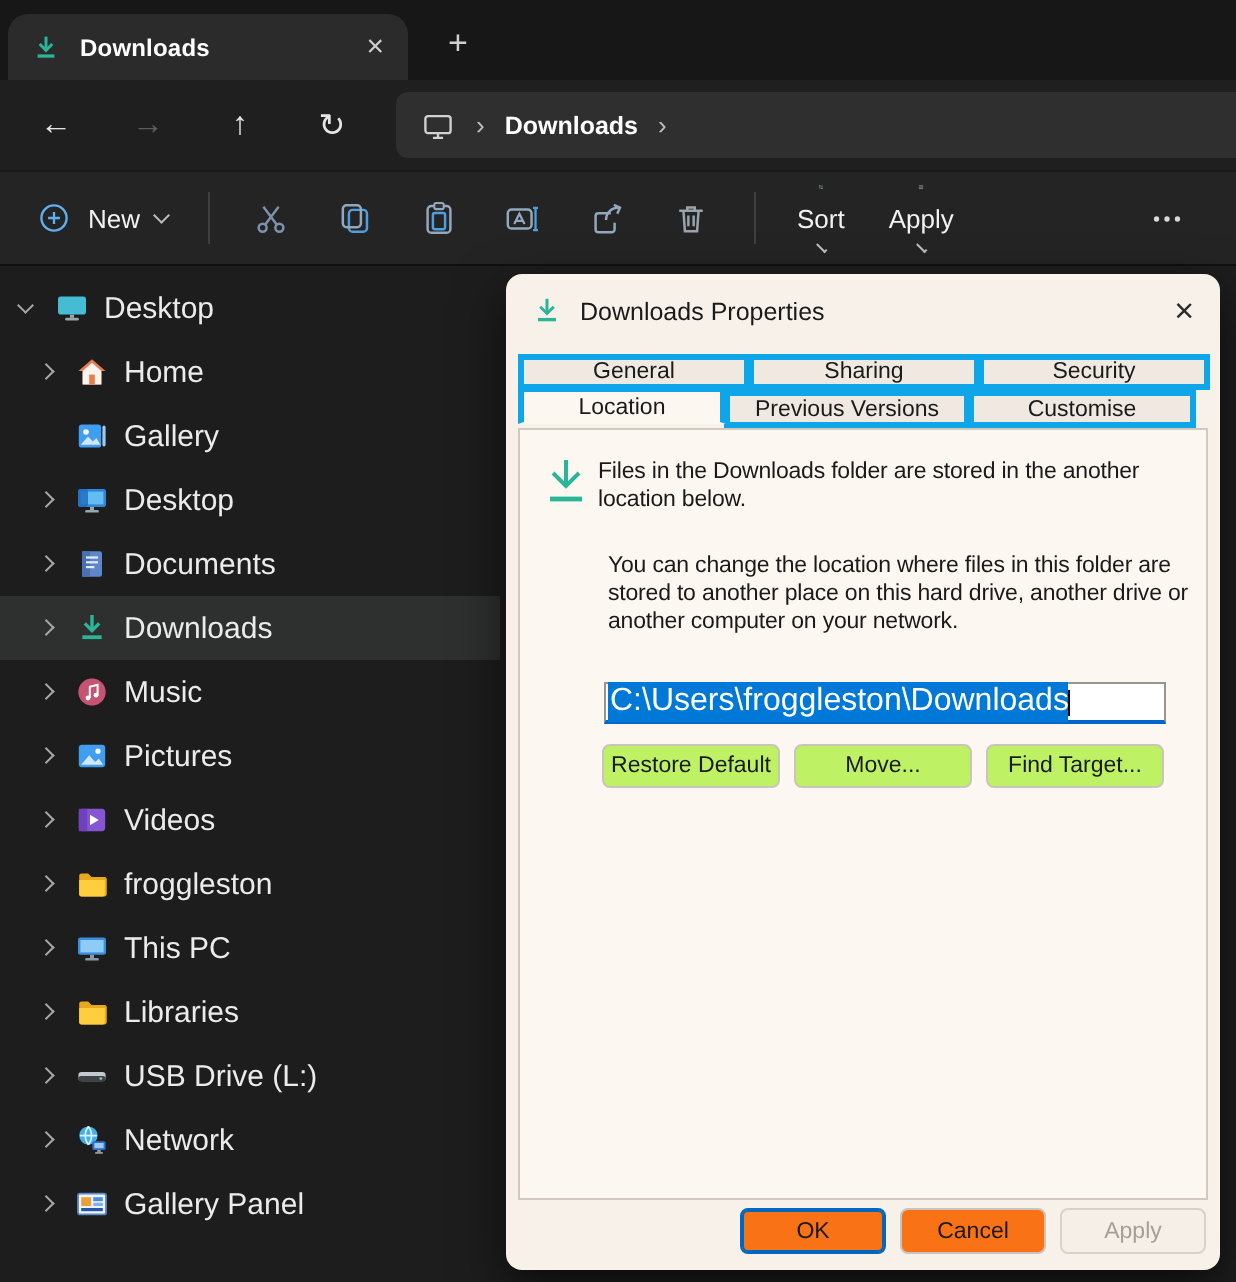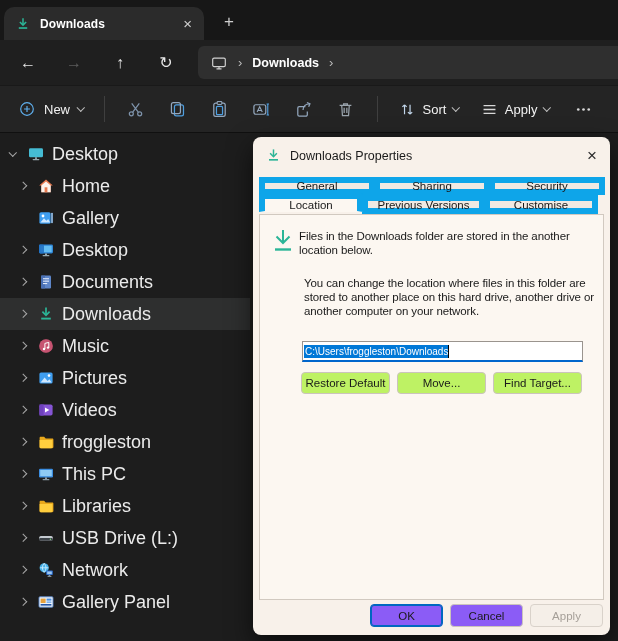--- a/index.html
+++ b/index.html
@@ -25,72 +25,72 @@
              display:flex; align-items:center; padding:0 12px; gap:10px; }
   .addr-text { color:#ffffff; font-size:12.5px; font-weight:700; }
   .addr-chev { color:#bdbdbd; font-size:13px; }
 
   
   .toolbar { height:48px; background:#242424; border-top:1px solid #191919; border-bottom:1px solid #101010;
              display:flex; align-items:center; padding:0 8px; }
   .tb-new { display:flex; align-items:center; gap:8px; padding:0 10px; height:34px; color:#f2f2f2; font-size:13px; border-radius:4px; }
   .tb-sep { width:1px; height:26px; background:#3f3f3f; margin:0 10px; }
   .tb-icon { width:42px; height:34px; display:flex; align-items:center; justify-content:center; border-radius:4px; }
-  .tb-group { display:flex; align-items:center; gap:7px; padding:0 11px; height:34px; color:#f2f2f2; font-size:13px; border-radius:4px; }
+  .tb-group { display:flex; align-items:center; gap:7px; padding:0 11px; height:34px; color:#f2f2f2; font-size:13px; border-radius:4px;flex-direction:column; }
   .tb-more { margin-left:auto; margin-right:6px; }
 
   .chev { display:inline-block; width:5.5px; height:5.5px; border-right:1.3px solid #bdbdbd; border-bottom:1.3px solid #bdbdbd; }
   .chev.d { transform:rotate(45deg) translate(-1px,-1px); }
   .chev.r { transform:rotate(-45deg); }
 
   
   .main { position:relative; height:508px; background:#1d1d1d; }
   .sidebar { position:absolute; left:0; top:0; bottom:0; width:250px; padding-top:5px; }
-  .sb-row { height:32px; display:flex; align-items:center; color:#ebebeb; font-size:18px; }
+  .sb-row { height:32px; display:flex; align-items:center; color:#ebebeb; font-size:15px; }
   .sb-row.selected { background:#2e2f2f; }
   .sb-chev { width:14px; display:flex; justify-content:center; align-items:center; }
   .sb-chev.top { margin-left:6px; }
   .sb-chev.child { margin-left:16px; }
   .sb-chev .chev { border-color:#a6a6a6; }
   .sb-ic { width:16px; height:16px; margin-left:8px; display:flex; align-items:center; justify-content:center; }
   .sb-label { margin-left:8px; white-space:nowrap; }
 
   
   .dialog { position:absolute; left:253px; top:4px; width:357px; height:498px; background:#f8f1ea;
             border-radius:8px; box-shadow:0 10px 26px rgba(0,0,0,.6); color:#1a1a1a; }
   .dlg-title { display:flex; align-items:center; height:37px; padding:0 13px; gap:9px; }
   .dlg-title-text { font-size:12.5px; color:#1a1a1a; }
   .dlg-close { margin-left:auto; font-size:17px; color:#2b2b2b; line-height:1; }
 
   .tabs { position:absolute; left:6px; top:40px; width:345px; }
   .tabrow { display:flex; }
-  .dtab { height:18px; background:#f0e9e2; border:6px solid #0ea5e9; margin-right:-1px;
+  .dtab { height:18px; background:#f0e9e2; border:3px solid #0ea5e9; margin-right:-1px;
           display:flex; align-items:center; justify-content:center; font-size:11.5px; color:#1a1a1a; }
   .row1 .dtab { flex:1 1 0; }
   .dtab.active { background:#fcf7f1; height:22px; margin-top:-2px; border-bottom:1px solid #fcf7f1;
                  position:relative; z-index:3; border-radius:2px 2px 0 0; }
   .row2 { position:relative; z-index:2; }
   .row2 .dtab { height:19px; }
   .w-loc { width:104px; } .w-prev { width:123px; } .w-cust { width:114px; }
 
   .panel { position:absolute; left:6px; top:77px; width:345px; height:386px; background:#fcf7f1;
            border:1px solid #d1c9c0; z-index:1; font-size:11.5px; }
   .dl-big { position:absolute; left:11px; top:13px; }
   .p1 { position:absolute; left:39px; top:14px; width:302px; line-height:14px; letter-spacing:-.1px; }
   .p2 { position:absolute; left:44px; top:61px; width:302px; line-height:14px; letter-spacing:-.1px; }
   .path { position:absolute; left:42px; top:126px; width:281px; height:21px; background:#ffffff;
           border:1px solid #9a948e; border-bottom:2px solid #0066cc; display:flex; align-items:center;
-          padding:0 1px; font-size:10px; }
+          padding:0 1px; font-size:16px; }
   .path .sel { background:#0078d7; color:#ffffff; padding:1px 0 1px 1px; white-space:nowrap; }
   .caret { width:1px; height:13px; background:#000; }
   .panel-btns { position:absolute; left:41px; top:157px; display:flex; gap:7px; }
   .pbtn { width:89px; height:22px; background:#bef264; border:1px solid #cbc4bc; border-radius:4px;
           display:flex; align-items:center; justify-content:center; font-size:11.5px; color:#1a1a1a; }
   .footer { position:absolute; right:7px; bottom:8px; display:flex; gap:7px; }
-  .fbtn { width:73px; height:23px; background:#8b5cf6; border:1px solid #cbc4bc; border-radius:4px;
+  .fbtn { width:73px; height:23px; background:#f97316; border:1px solid #cbc4bc; border-radius:4px;
           display:flex; align-items:center; justify-content:center; font-size:11.5px; color:#1a1a1a; }
   .fbtn.primary { border:1px solid #0067c0; box-shadow:inset 0 0 0 1px #0067c0; }
   .fbtn.disabled { color:#a59f98; background:#f5efe8; border-color:#d9d2ca; }
 
   svg { display:block; }
 </style>
 </head>
 <body>
 
 <div class="screen">

